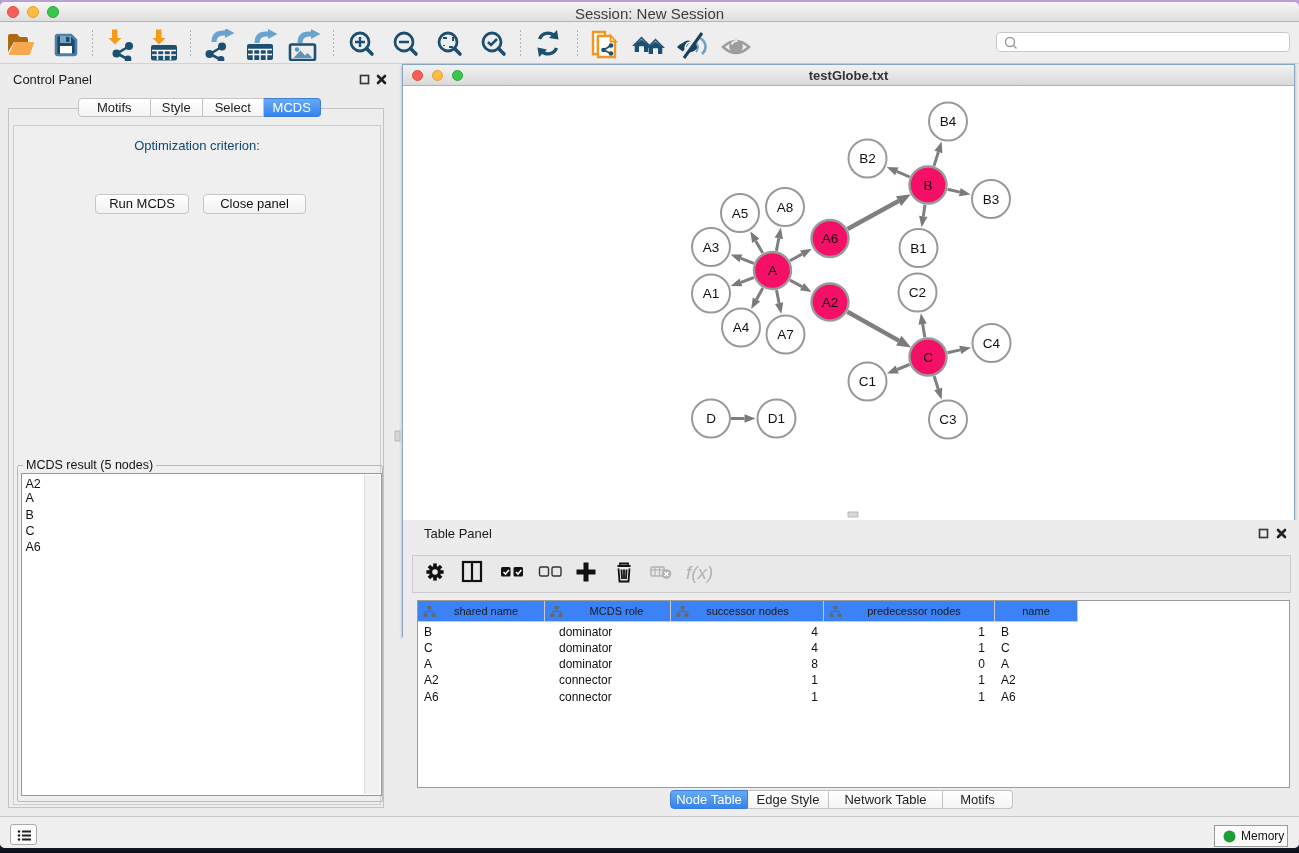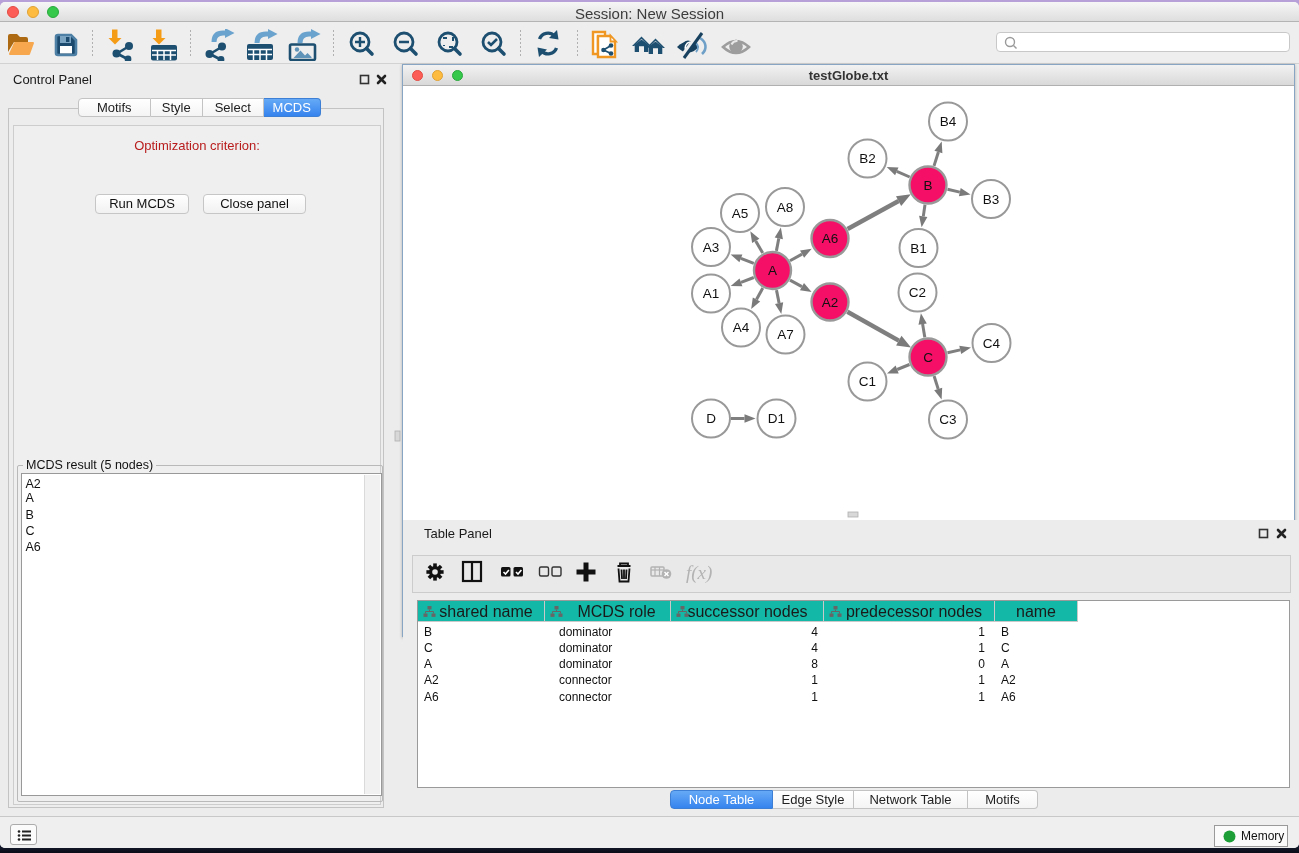--- a/index.html
+++ b/index.html
@@ -53,22 +53,22 @@
   border:1px solid #88a6c4; background:#fff; box-shadow:0 1px 3px rgba(0,0,0,.25); }
 #nw-title { position:absolute; left:0; top:0; width:100%; height:21px;
   background:linear-gradient(180deg,#f2f2f2,#d9d9d9); border-bottom:1px solid #b0b0b0; }
 #nw-title .t { position:absolute; top:3px; width:100%; text-align:center; font-size:13px; font-weight:700; color:#333; }
 
 #tpanel { position:absolute; left:403px; top:518px; width:896px; height:296px; background:#ececec; }
 #tp-toolbar { position:absolute; left:9px; top:35px; width:879px; height:38px; background:#e9e9e9;
   border:1px solid #cccccc; }
 #ttable { position:absolute; left:14px; top:80px; width:873px; height:188px; background:#fff;
   border:1px solid #9a9a9a; }
-.th { position:absolute; top:0; height:21px; background:#14b8a6; border-right:1px solid #c9c9c9;
-  border-bottom:1px solid #c9c9c9; font-size:16px; color:#1a1a1a; text-align:center; line-height:21px; }
+.th { position:absolute; top:0; height:21px; background:#3b82f6; border-right:1px solid #c9c9c9;
+  border-bottom:1px solid #c9c9c9; font-size:11px; color:#1a1a1a; text-align:center; line-height:21px; }
 .cell { position:absolute; font-size:12px; color:#111; height:16.3px; line-height:16.3px; }
 
 #statusbar { position:absolute; left:0; top:814px; width:100%; height:32px; background:#efefef;
   border-top:1px solid #c8c8c8; }
 #memory { position:absolute; left:1214px; top:8px; width:74px; height:22px; background:#fbfbfb;
   border:1px solid #9a9a9a; font-size:12px; color:#111; }
 #listbtn { position:absolute; left:10px; top:7px; width:27px; height:21px; background:#fbfbfb;
   border:1px solid #ababab; border-radius:3px; }
 </style></head><body>
 <div id="desk-bottom"></div>
@@ -229,21 +229,21 @@
         </g>
       </svg>
     <div class="tabrow" style="left:78px;top:34px;">
       <div class="tab first" style="width:72.5px;">Motifs</div>
       <div class="tab" style="width:52.5px;">Style</div>
       <div class="tab" style="width:60.5px;">Select</div>
       <div class="tab last sel" style="width:57.5px;">MCDS</div>
     </div>
     <div id="cp-outer"></div>
     <div id="cp-inner">
-      <div style="position:absolute;left:0;top:12px;width:100%;text-align:center;font-size:13px;color:#b91c1c;">Optimization criterion:</div>
+      <div style="position:absolute;left:0;top:12px;width:100%;text-align:center;font-size:13px;color:#0c4a6e;">Optimization criterion:</div>
       <div class="btn" style="left:81px;top:68px;width:94px;">Run MCDS</div>
       <div class="btn" style="left:189px;top:68px;width:103px;">Close panel</div>
       <div id="fieldset">
         <div class="legend">MCDS result (5 nodes)</div>
         <div id="listbox">
           <div class="sb"></div>
           <div class="it" style="padding-top:2px;">A2</div>
           <div class="it">A</div>
           <div class="it">B</div>
           <div class="it">C</div>
@@ -415,21 +415,21 @@
               <line x1="659.5" y1="567" x2="659.5" y2="576"></line>
             </g>
             <circle cx="666.5" cy="574" r="4.8" fill="#b3b3b3"></circle>
             <g stroke="#fff" stroke-width="1.4">
               <line x1="664.5" y1="572" x2="668.5" y2="576"></line>
               <line x1="668.5" y1="572" x2="664.5" y2="576"></line>
             </g>
           </g>
         </g>
       </svg>
-    <div style="position:absolute;left:283px;top:42px;font-family:Liberation Serif, serif;font-style:italic;font-size:19px;color:#b3b3b3;">f(x)</div>
+    <div style="position:absolute;left:283px;top:42px;font-family:Liberation Sans, sans-serif;font-style:italic;font-size:19px;color:#b3b3b3;">f(x)</div>
     <div id="ttable">
       <div class="th" style="left:0;width:127px;"><svg style="position:absolute;left:5px;top:4px" width="13" height="13" viewBox="0 0 13 13">
             <g fill="#666">
               <rect x="4.5" y="1" width="4" height="3.4"></rect>
               <rect x="0.5" y="8.5" width="4" height="3.4"></rect>
               <rect x="8.5" y="8.5" width="4" height="3.4"></rect>
             </g>
             <g stroke="#666" fill="none" stroke-width="1">
               <path d="M6.5 4.5 V6.5 M2.5 8.5 V6.5 H10.5 V8.5"></path>
             </g>
@@ -485,21 +485,21 @@
 <div class="cell" style="left:320px;top:71.39999999999999px;width:80px;text-align:right;">1</div>
 <div class="cell" style="left:487px;top:71.39999999999999px;width:80px;text-align:right;">1</div>
 <div class="cell" style="left:583px;top:71.39999999999999px;">A2</div>
 <div class="cell" style="left:6px;top:87.69999999999999px;">A6</div>
 <div class="cell" style="left:141px;top:87.69999999999999px;">connector</div>
 <div class="cell" style="left:320px;top:87.69999999999999px;width:80px;text-align:right;">1</div>
 <div class="cell" style="left:487px;top:87.69999999999999px;width:80px;text-align:right;">1</div>
 <div class="cell" style="left:583px;top:87.69999999999999px;">A6</div>
     </div>
     <div class="tabrow" style="left:267px;top:270px;">
-      <div class="tab first sel" style="width:103px;">Node Table</div>
+      <div class="tab first sel" style="width:78px;">Node Table</div>
       <div class="tab" style="width:81px;">Edge Style</div>
       <div class="tab" style="width:114px;">Network Table</div>
       <div class="tab last" style="width:70px;">Motifs</div>
     </div>
   </div>
 
   <div id="statusbar">
     <div id="listbtn"><svg width="27" height="21" viewBox="0 0 27 21">
       <g fill="#222">
             <circle cx="8" cy="6.5" r="1.3"></circle>

